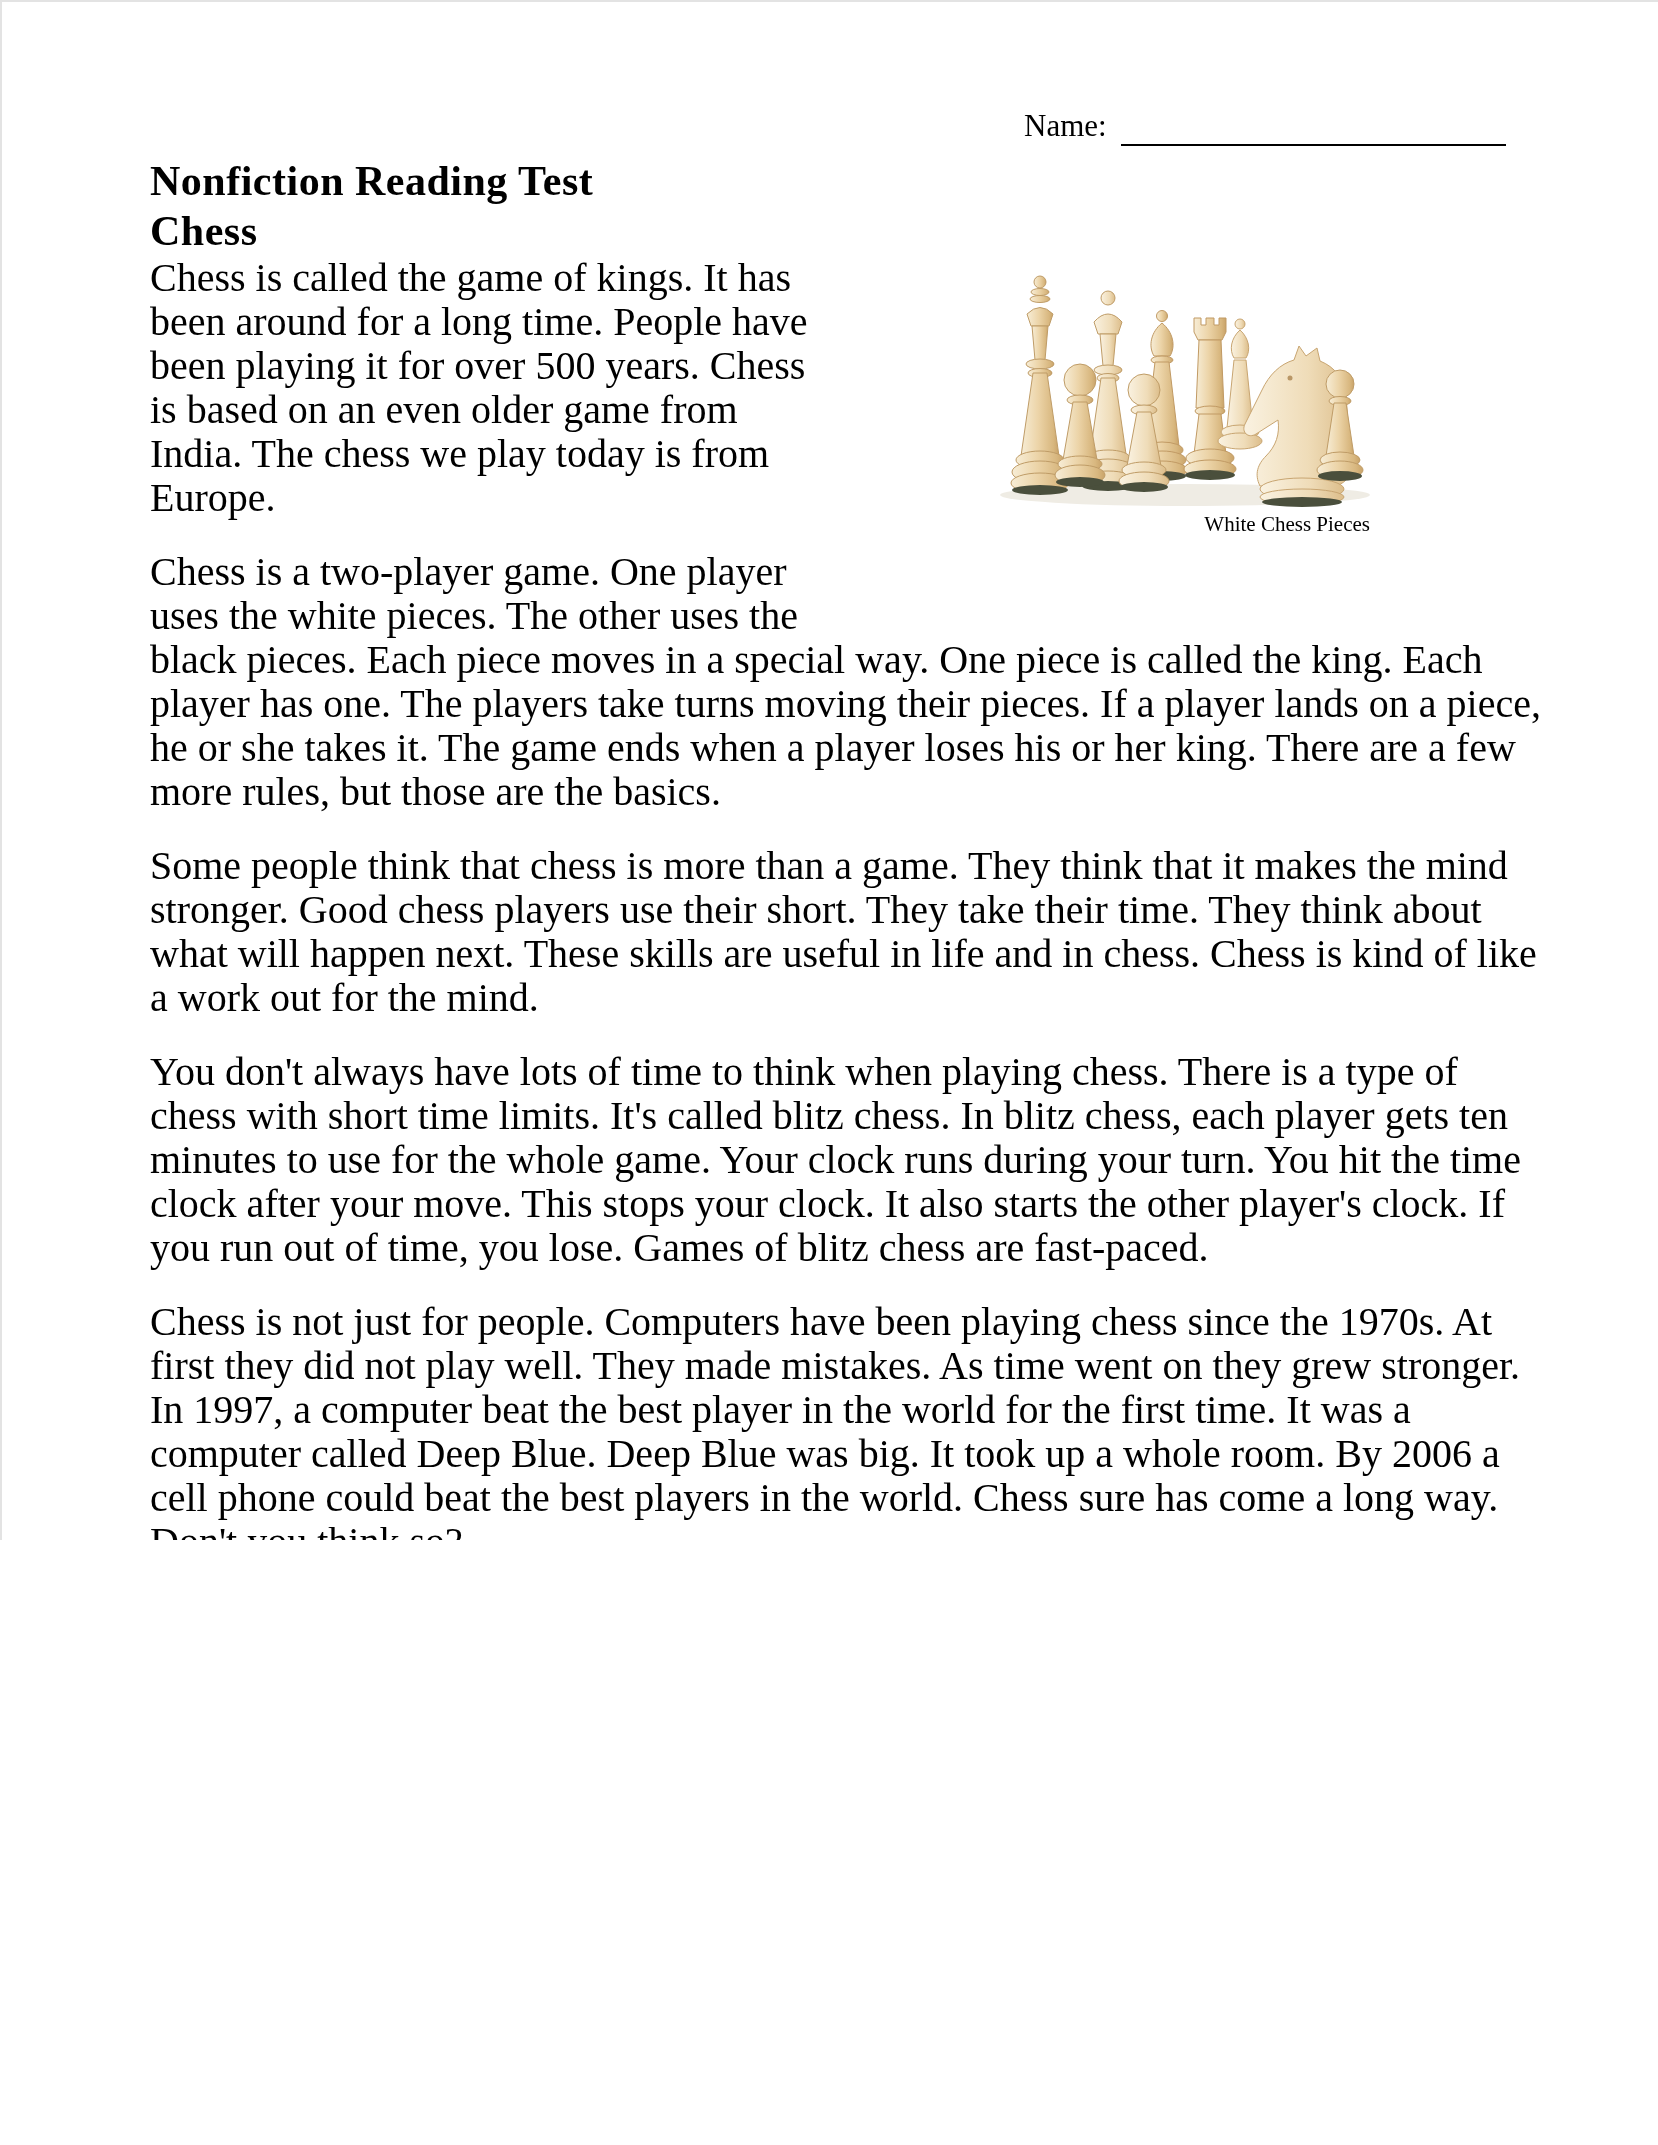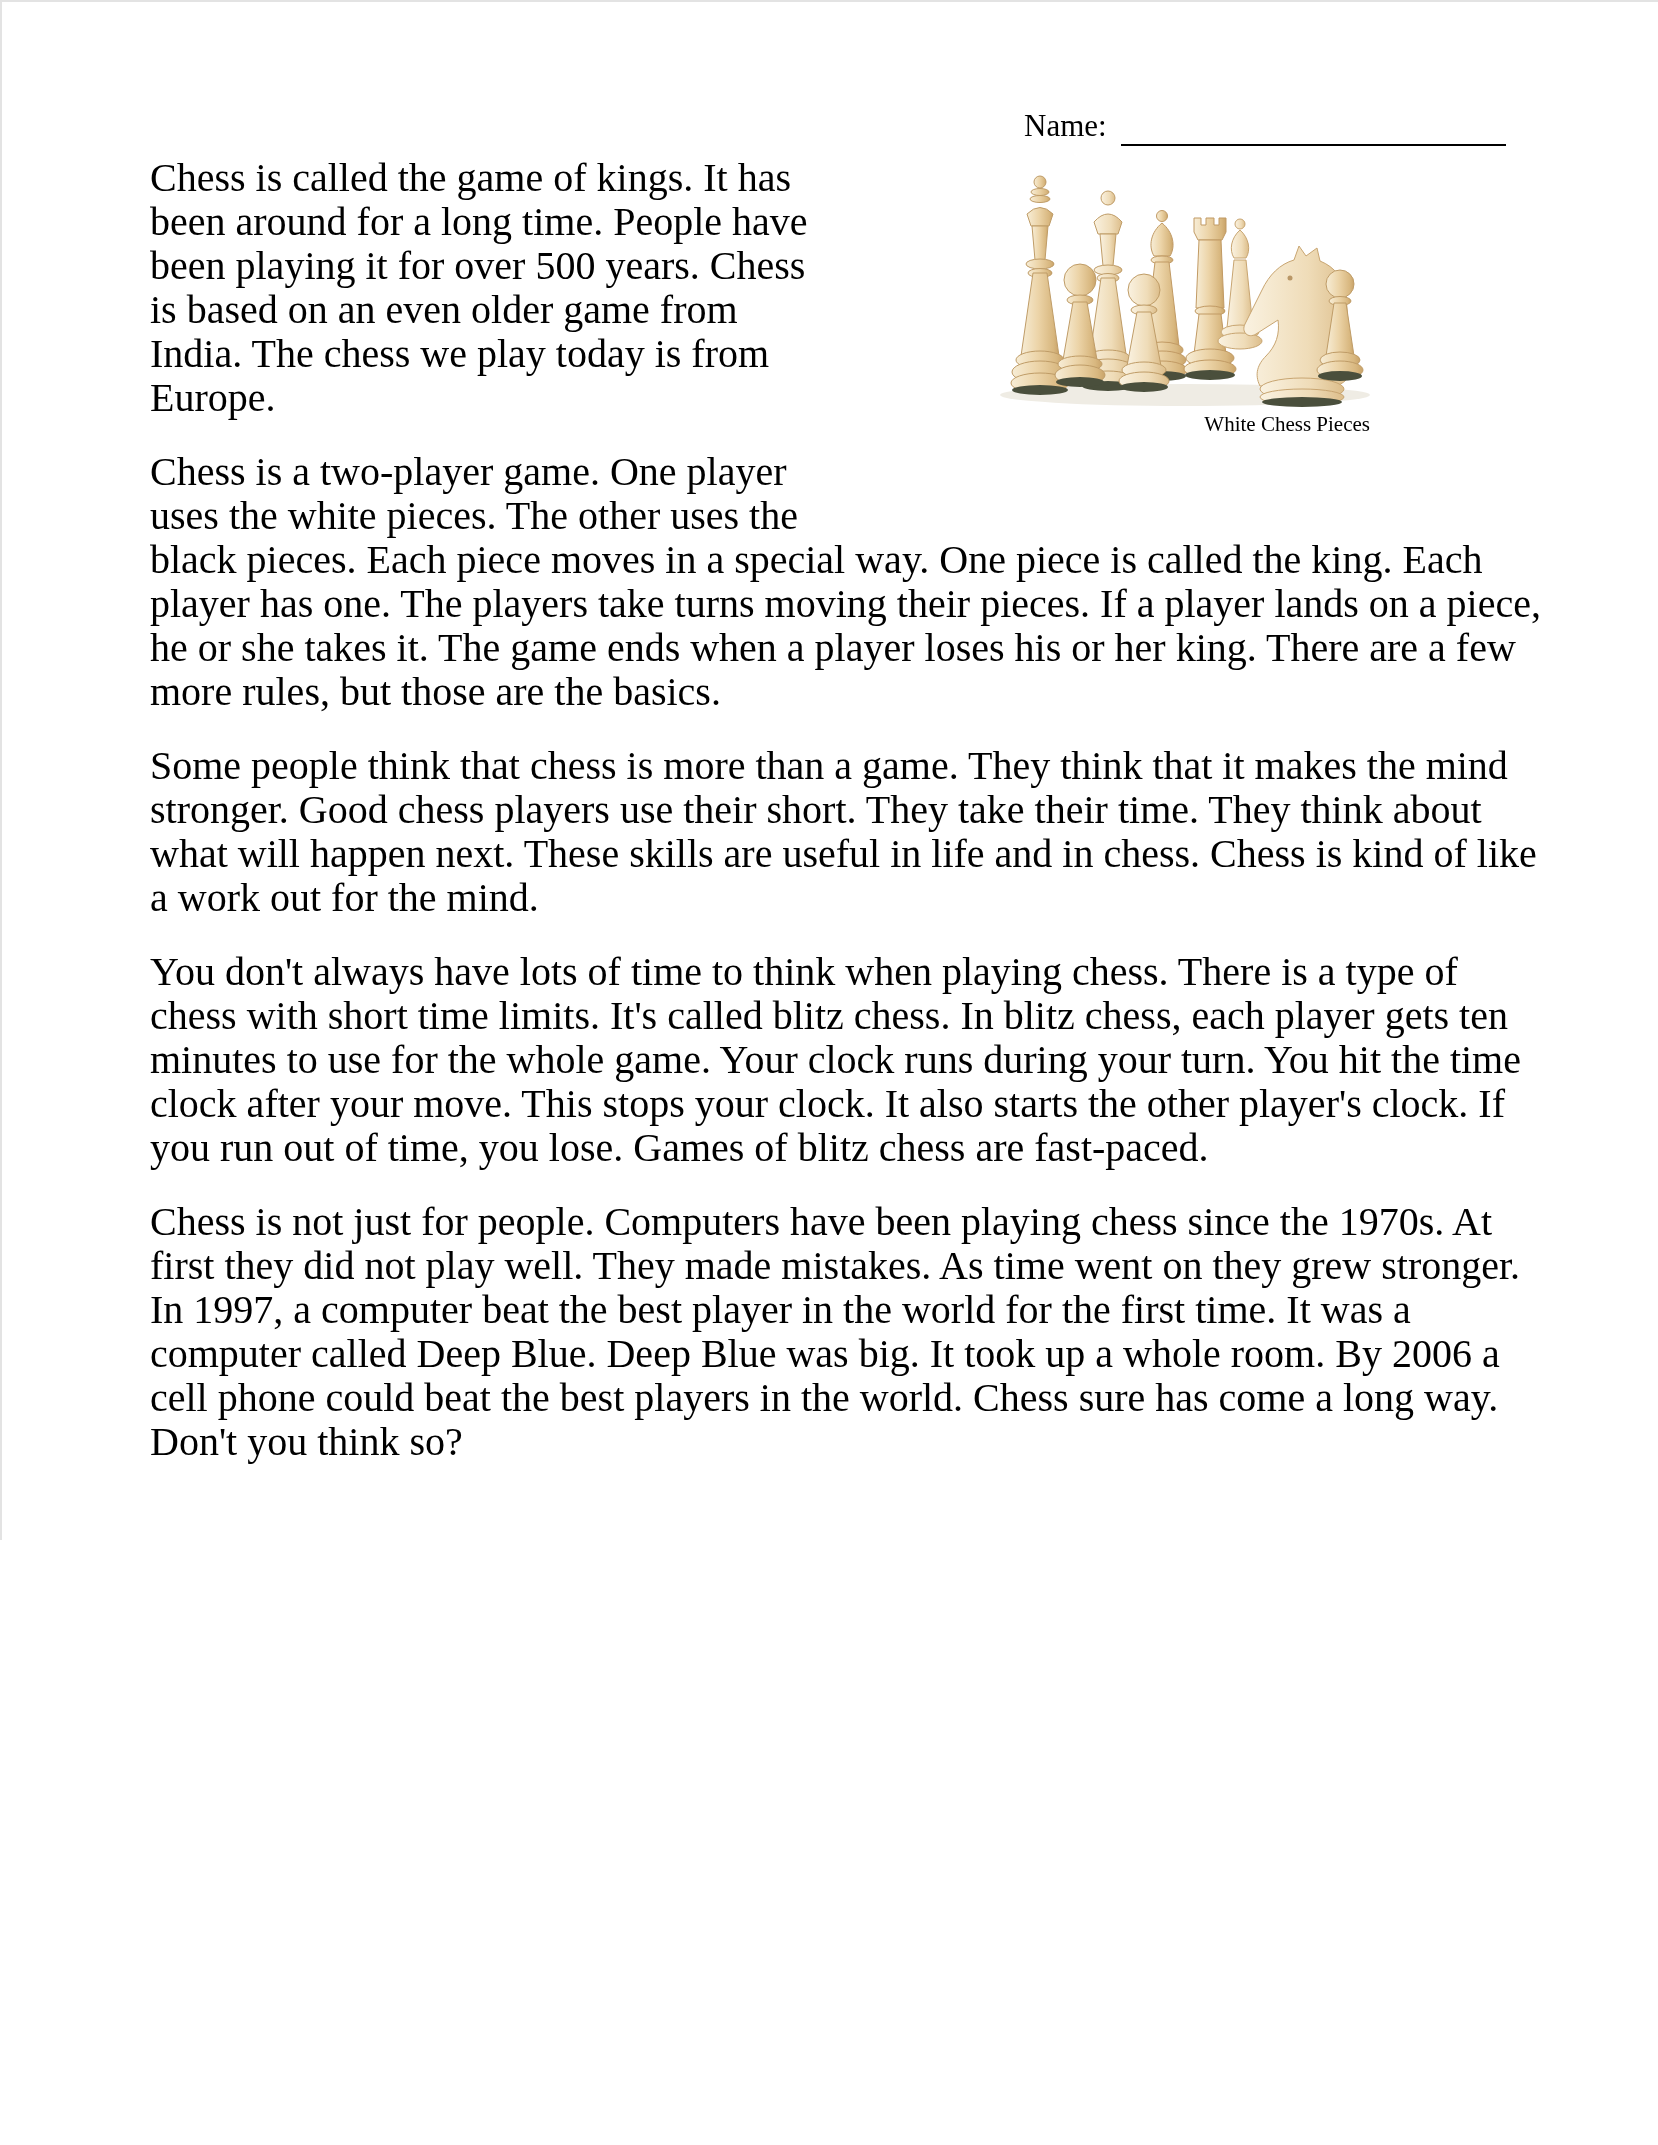--- a/index.html
+++ b/index.html
@@ -76,20 +76,22 @@
 <body>
 
 <div class="page">
 
   <div class="name-row">
     <span class="name-label">Name:</span>
     <span class="name-line"></span>
   </div>
 
   <div class="title-block">
+    <div class="title-line">Nonfiction Reading Test</div>
+    <div class="title-line">Chess</div>
   </div>
 
 
   <div class="figure">
     <div class="figure-inner">
       <svg width="380" height="240" viewBox="0 0 380 240" xmlns="http://www.w3.org/2000/svg">
         <defs>
           <linearGradient id="wood" x1="0" y1="0" x2="1" y2="0">
             <stop offset="0" stop-color="#f7edd6"></stop>
             <stop offset="0.45" stop-color="#ecd4a8"></stop>

